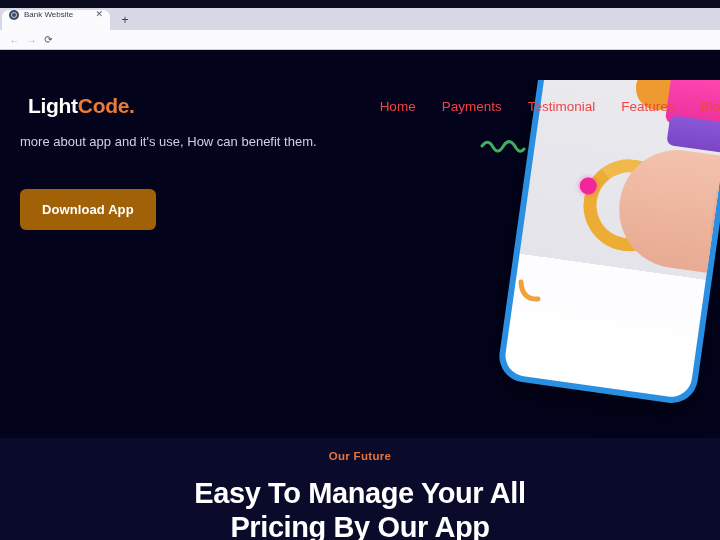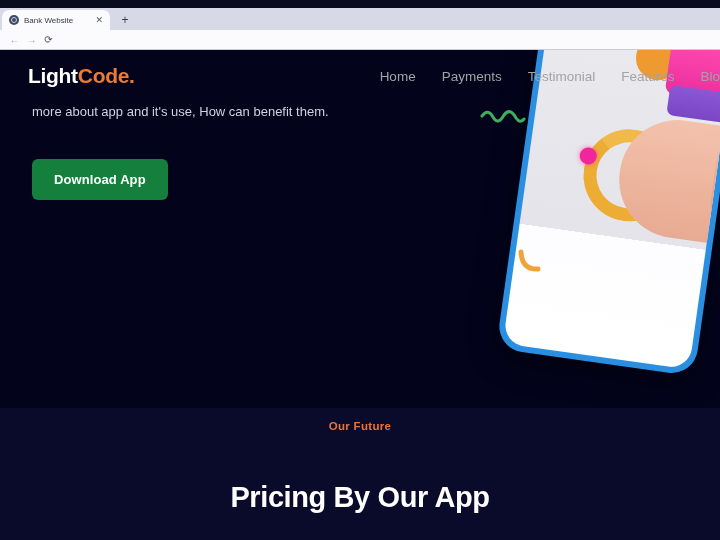--- a/index.html
+++ b/index.html
@@ -15,21 +15,21 @@
   .titlestrip {
     height:8px; background:#0b0b20; width:100%;
   }
 
   .tabbar {
     height:22px; background:#d8d9e6; display:flex; align-items:flex-end;
     padding-left:2px; position:relative;
   }
   .tab {
     height:20px; background:#fbfbfd; border-radius:7px 7px 0 0;
-    display:flex; align-items:center; gap:5px;
+    display:flex; align-items:flex-start; gap:5px;
     padding:0 7px 0 7px; min-width:108px; max-width:118px;
     position:relative;
   }
   .tab-favicon {
     width:10px; height:10px; border-radius:50%;
     background:#3c4a66; flex:0 0 auto; position:relative;
   }
   .tab-favicon::after{
     content:""; position:absolute; inset:2px;
     border-radius:50%; border:1px solid #c9cddb;
@@ -72,46 +72,46 @@
 
   
   .viewport {
     position:absolute; top:50px; left:0; width:720px; height:490px;
     overflow:hidden; background:#03031c;
   }
 
   
   .hero {
     position:relative; width:720px; height:358px;
-    background:#03031c; overflow:hidden;
+    background:#03031c; overflow:hidden;margin-top:30px;
   }
 
   .site-header {
     position:relative; z-index:5;
     height:52px; display:flex; align-items:center;
     justify-content:space-between; padding:0 0 0 28px;
   }
   .logo { font-size:21px; font-weight:bold; letter-spacing:-0.3px; white-space:nowrap; }
   .logo .light { color:#ffffff; }
   .logo .code { color:#ee7b35; }
 
   .nav { display:flex; align-items:center; gap:26px; padding-right:0; }
   .nav-item {
-    font-size:13.5px; color:#a3a3a3; white-space:nowrap;
+    font-size:13.5px; color:#ef4444; white-space:nowrap;
     font-weight:500;
   }
 
-  .hero-body { position:relative; padding:0 32px; z-index:4; }
+  .hero-body { position:relative; padding:0 20px; z-index:4; }
   .hero-para {
     font-size:13px; color:#ced2e2; line-height:1.55;
     margin-top:0px; max-width:330px; white-space:nowrap;
   }
   .cta {
     display:inline-block; margin-top:37px;
-    background:#15803d; color:#ffffff;
+    background:#a16207; color:#ffffff;
     font-size:13px; font-weight:bold;
     padding:13px 22px; border-radius:6px;
     border:none; cursor:pointer; letter-spacing:0.1px;
   }
 
   
   .illus { position:absolute; right:-6px; top:0px; width:260px; height:330px; z-index:2; }
 
   .phone {
     position:absolute; left:52px; top:-16px;
@@ -242,19 +242,19 @@
 
       <div class="hero-body">
         <p class="hero-para">more about app and it's use, How can benefit them.</p>
         <button class="cta">Download App</button>
       </div>
     </section>
 
     <section class="future">
       <div class="eyebrow">Our Future</div>
       <h2 class="future-title">
-        <br>
+        <span>Easy To Manage Your All</span><br>
         <span>Pricing By Our App</span>
       </h2>
     </section>
 
   </div>
 </div>
 
 </body></html>

